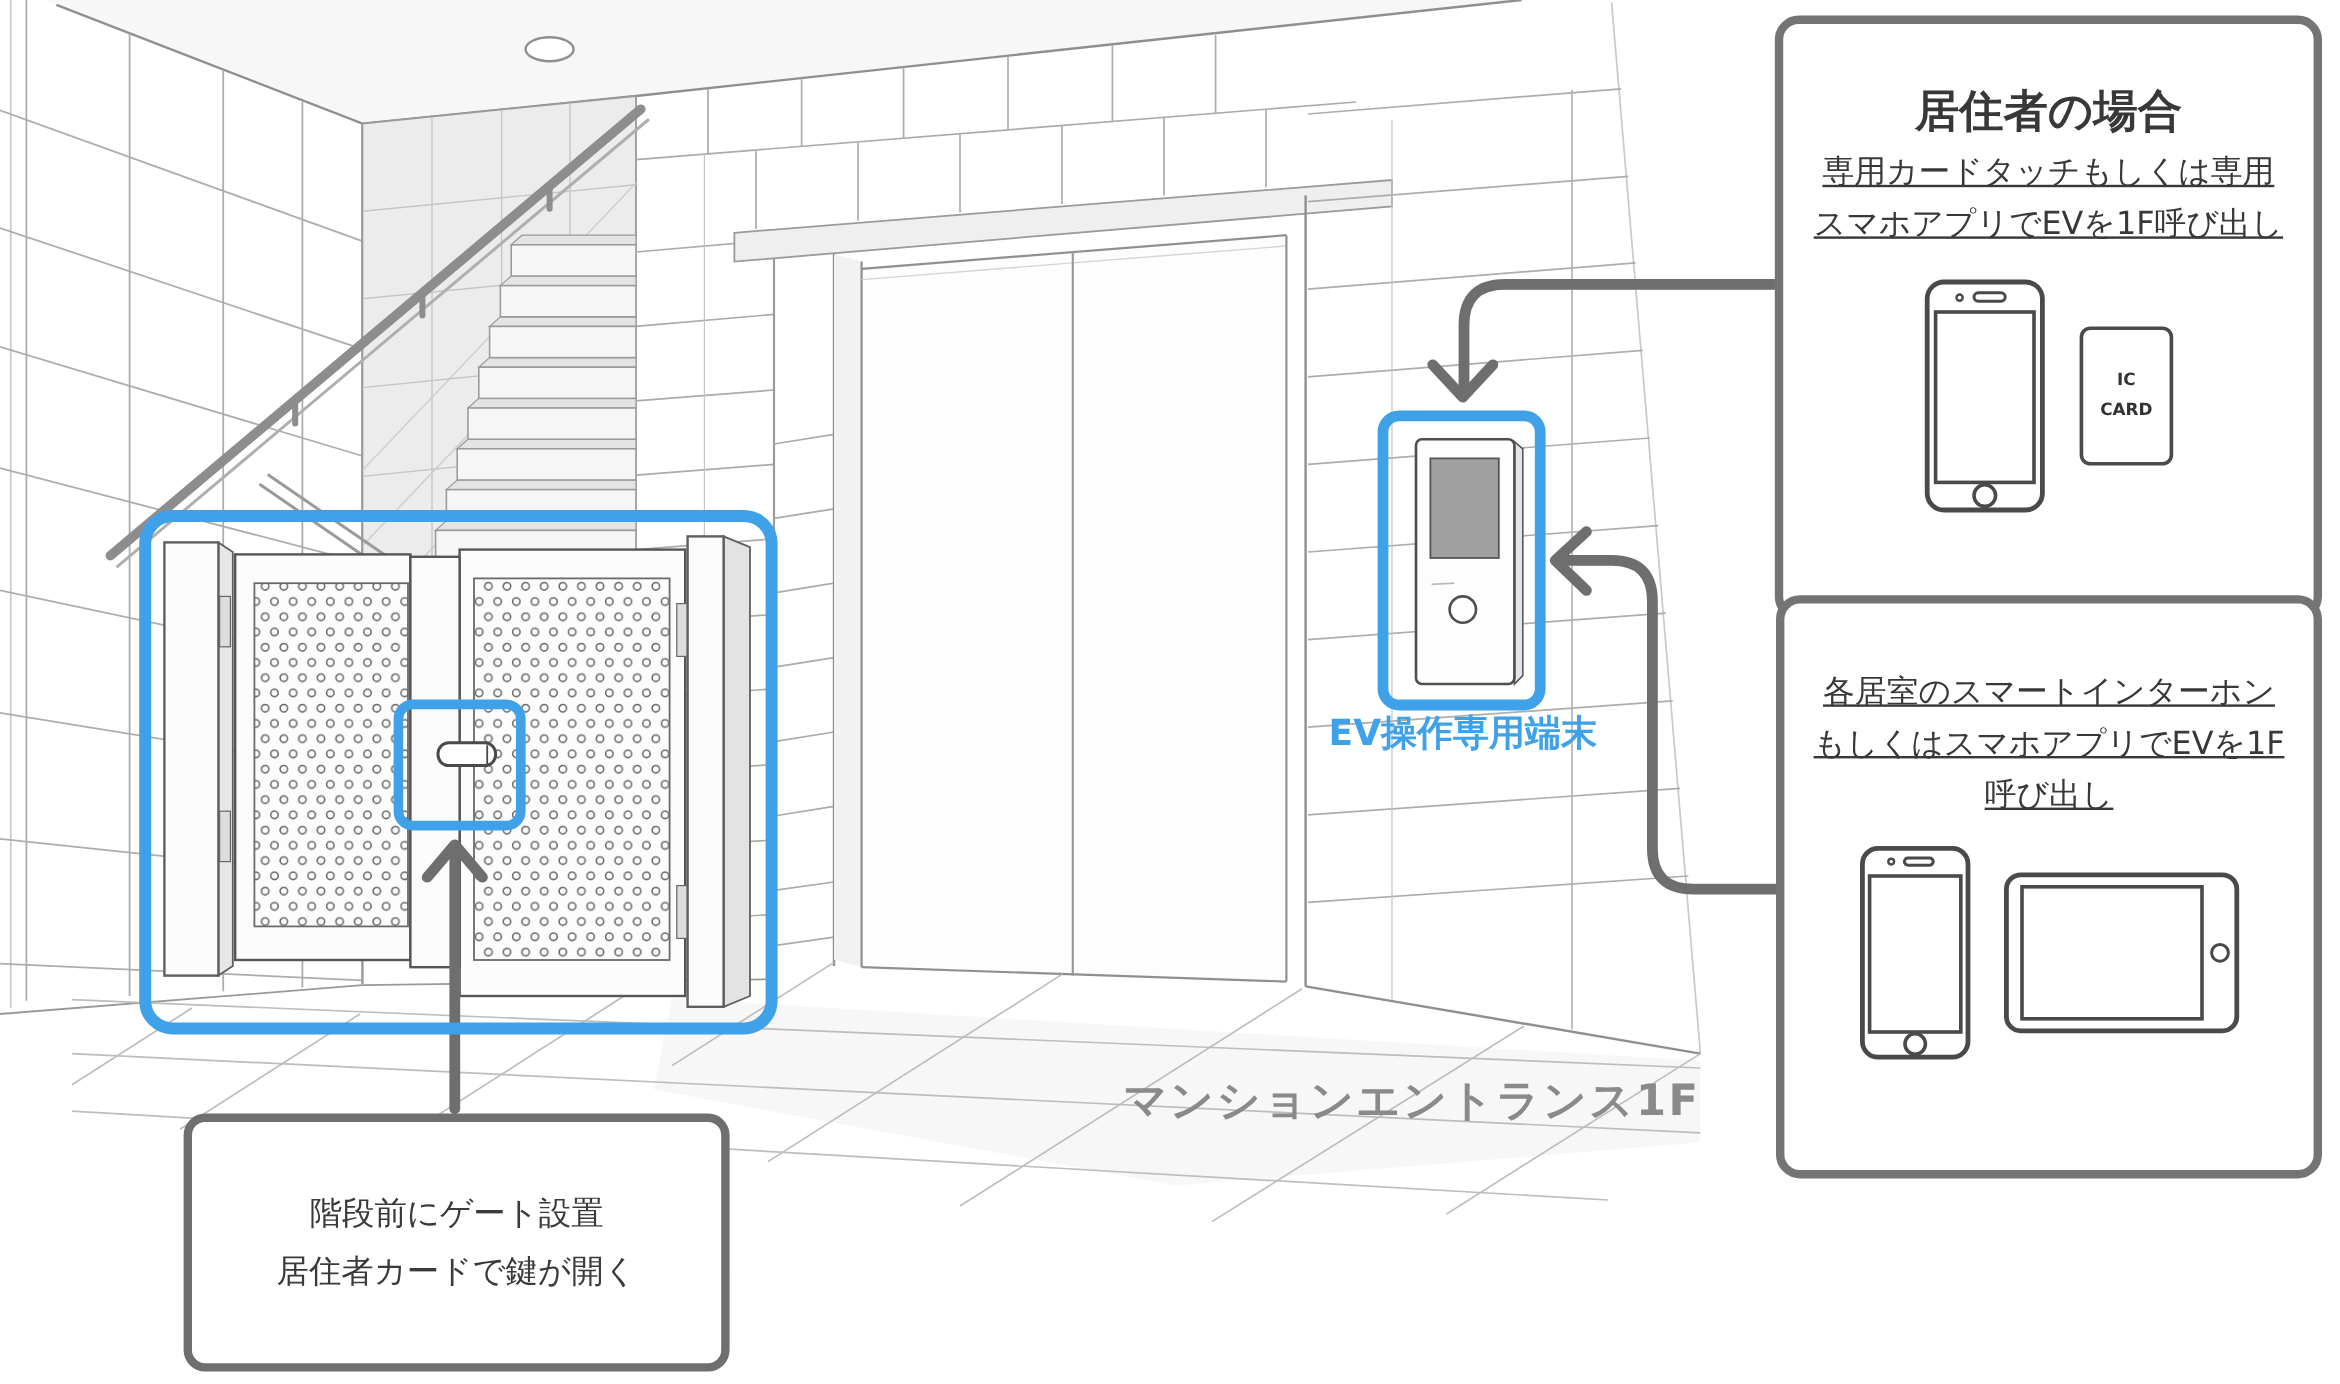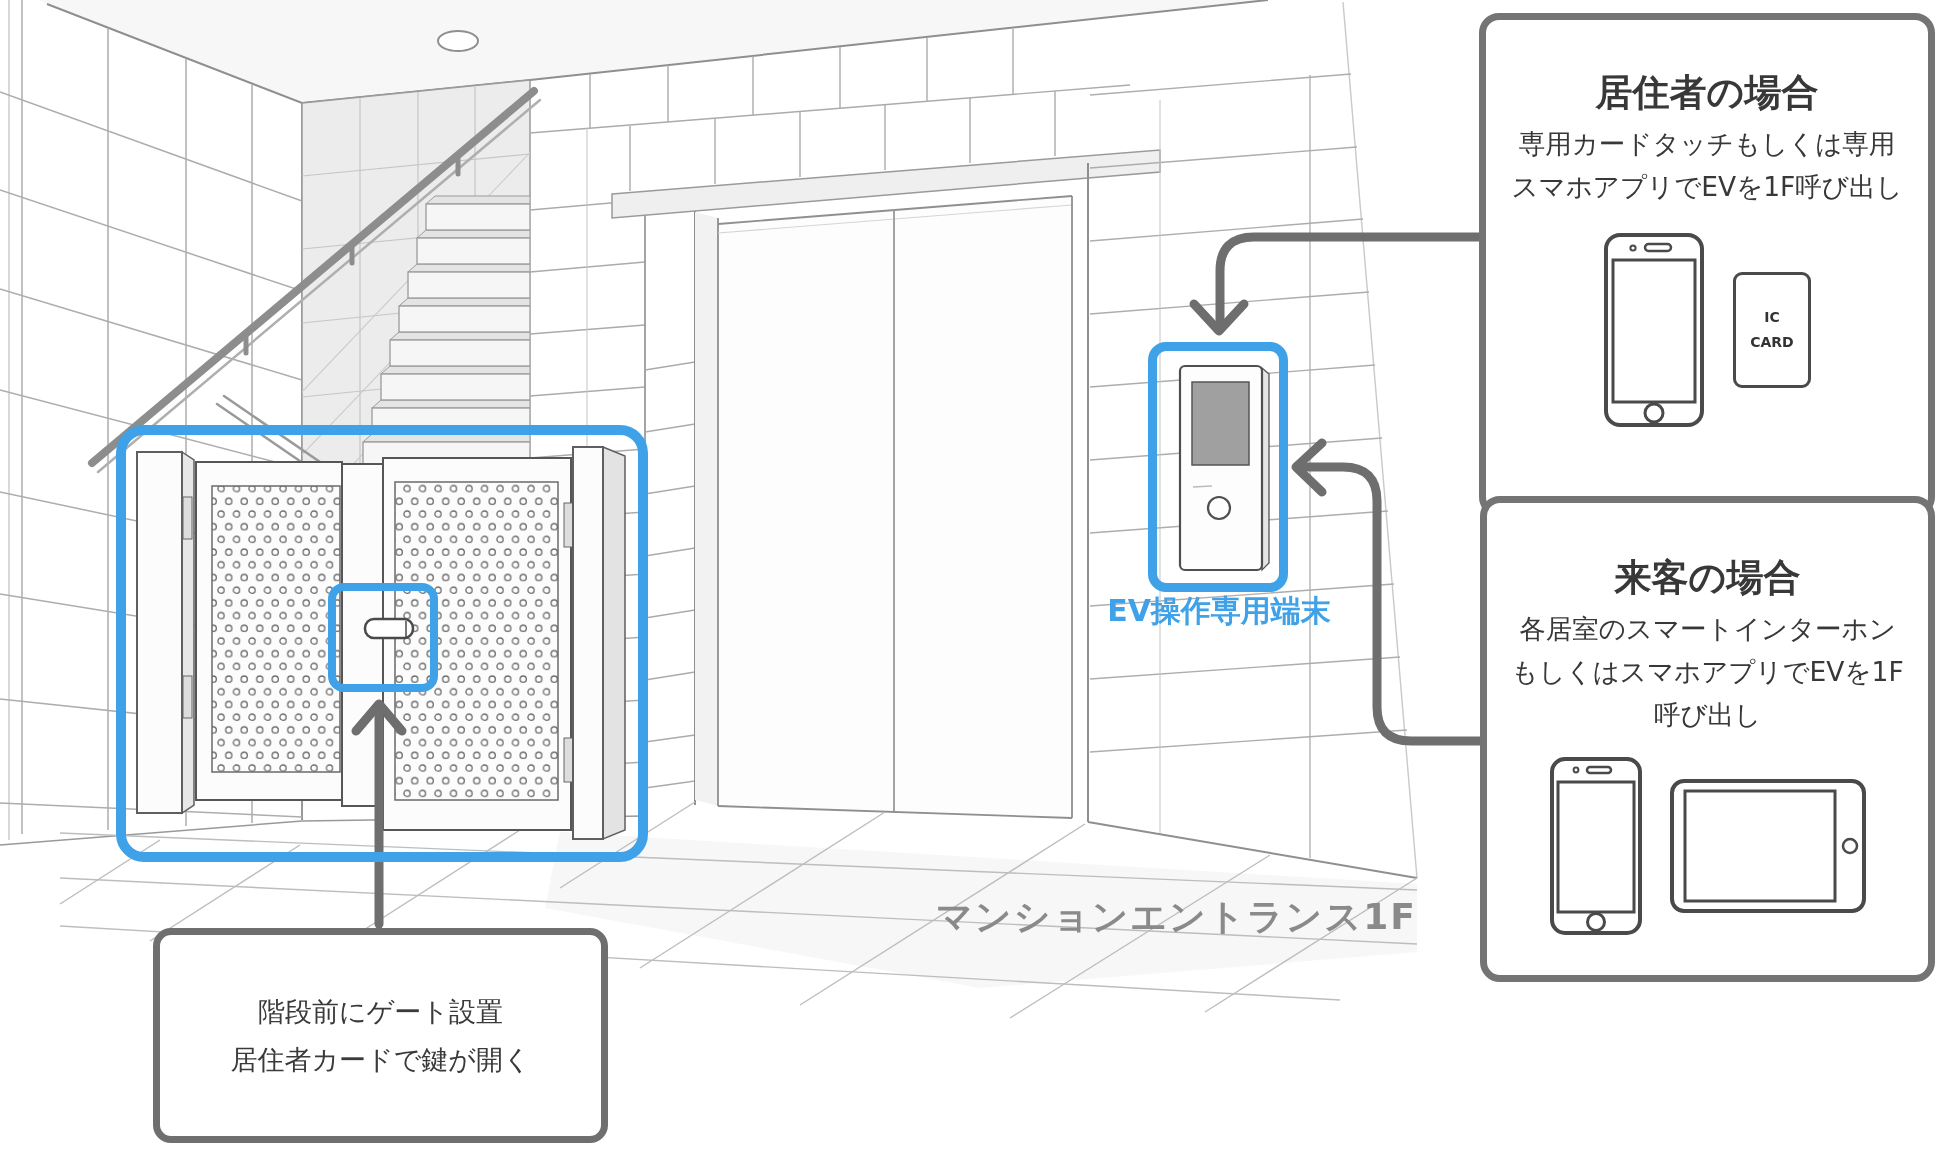--- a/index.html
+++ b/index.html
@@ -19,21 +19,21 @@
   
   .gate-callout{position:absolute;left:153px;top:928px;width:455px;height:215px;box-sizing:border-box;
                 border:7px solid #6F6F6F;border-radius:18px;background:#fff;
                 display:flex;flex-direction:column;align-items:center;justify-content:center;gap:8px;}
   .gate-callout .line{font-size:27px;line-height:40px;color:#3a3a3a;}
   .panel{position:absolute;box-sizing:border-box;border:7px solid #747474;border-radius:20px;background:#fff;
          text-align:center;}
   .panel-resident{left:1479px;top:13px;width:456px;height:504px;padding-top:50px;}
   .panel-visitor{left:1480px;top:496px;width:455px;height:486px;padding-top:52px;}
   .panel .title{font-size:37px;font-weight:bold;line-height:46px;margin:0 0 6px 0;color:#383838;}
-  .panel .line{font-size:26.5px;line-height:43px;color:#383838;}
+  .panel .line{font-size:26.5px;line-height:43px;color:#383838;text-decoration:underline;}
   .icon-row{display:flex;justify-content:center;align-items:center;}
   .panel-resident .icon-row{margin-top:24px;gap:28px;}
   .panel-visitor .icon-row{margin-top:20px;gap:26px;}
   .ic-card{box-sizing:border-box;width:78px;height:116px;border:3.5px solid #4A4A4A;border-radius:9px;
            display:flex;flex-direction:column;align-items:center;justify-content:center;background:#fff;}
   .ic-card span{font-size:14px;font-weight:bold;line-height:25px;color:#333;}
   .dev{display:block;}
 </style>
 </head>
 <body>
@@ -282,21 +282,20 @@
         <circle cx="51" cy="181" r="9" fill="none" stroke="#4A4A4A" stroke-width="3"></circle>
       </svg>
       <div class="ic-card">
         <span>IC</span>
         <span>CARD</span>
       </div>
     </div>
   </div>
 
   <div class="panel panel-visitor">
-    <div class="title">来客の場合</div>
     <div class="line">各居室のスマートインターホン</div>
     <div class="line">もしくはスマホアプリでEVを1F</div>
     <div class="line">呼び出し</div>
     <div class="icon-row">
       <svg class="dev" width="94" height="180" viewBox="0 0 94 180">
         <rect x="3" y="3" width="88" height="174" rx="13" fill="#fff" stroke="#4A4A4A" stroke-width="4"></rect>
         <circle cx="27" cy="14" r="2.4" fill="none" stroke="#4A4A4A" stroke-width="2"></circle>
         <rect x="38" y="11" width="24" height="6" rx="3" fill="none" stroke="#4A4A4A" stroke-width="2.5"></rect>
         <rect x="9" y="26" width="76" height="130" fill="#fff" stroke="#4A4A4A" stroke-width="3"></rect>
         <circle cx="47" cy="166" r="8.5" fill="none" stroke="#4A4A4A" stroke-width="3"></circle>

